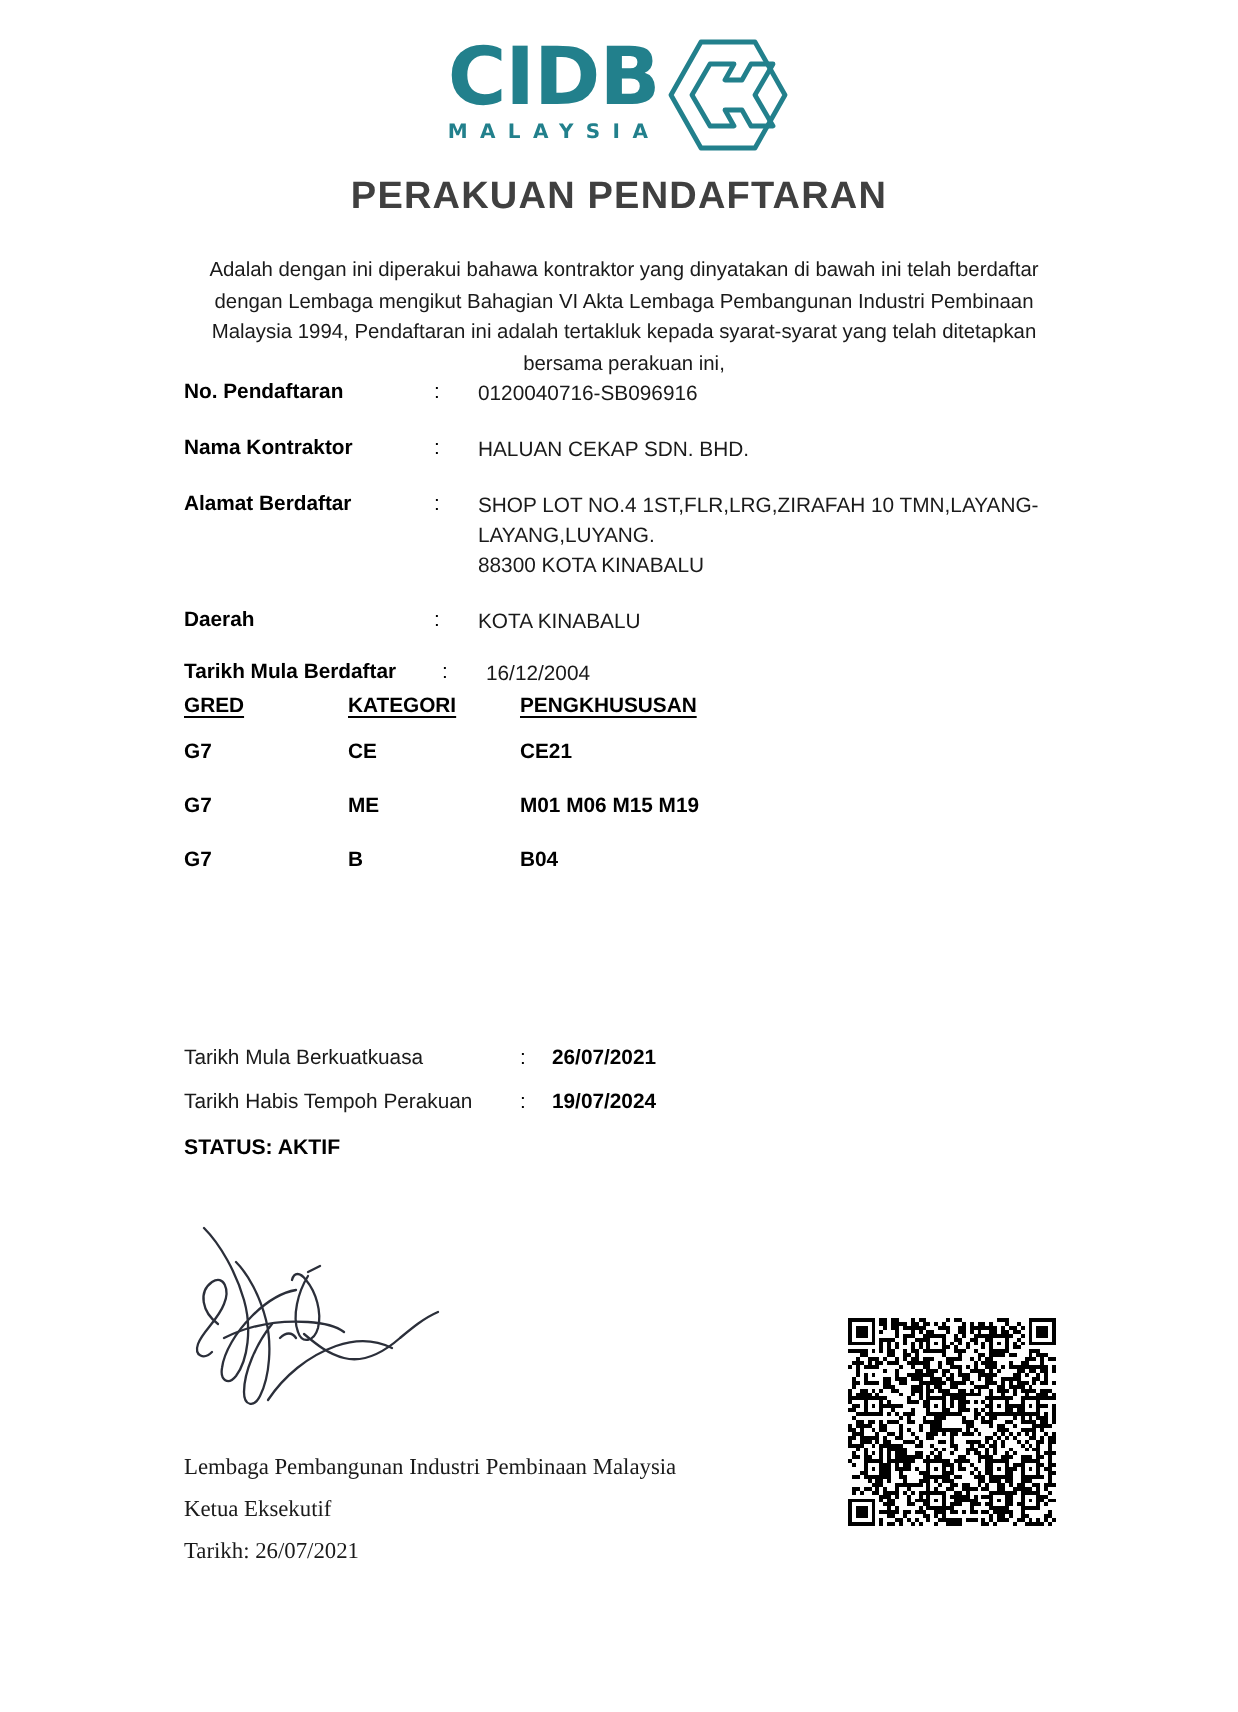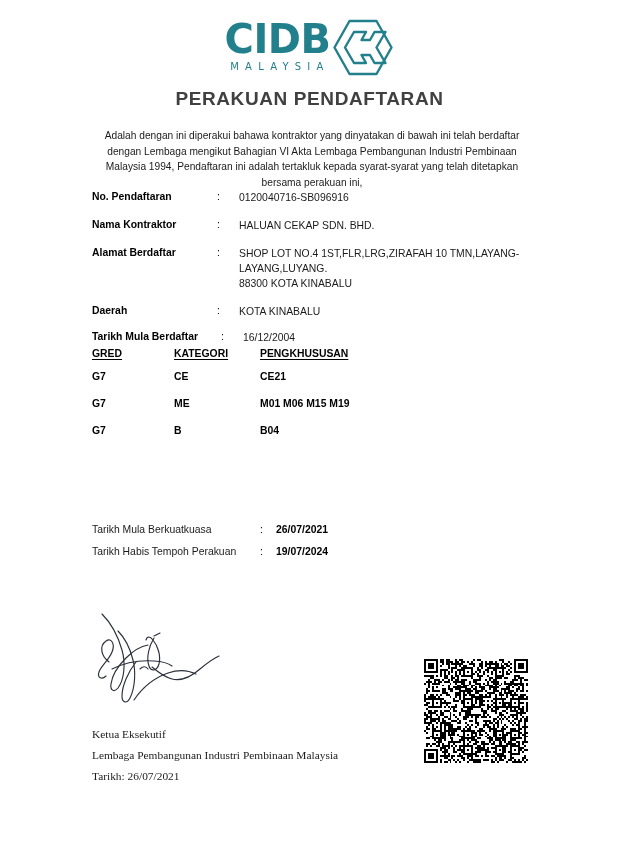--- a/index.html
+++ b/index.html
@@ -46,21 +46,21 @@
   .logo-cidb {
     font-family: "DejaVu Sans", sans-serif;
     font-weight: bold;
     font-size: 40px;
     line-height: 38px;
     letter-spacing: -0.5px;
     color: #22808c;
   }
   .logo-malaysia {
     font-family: "DejaVu Sans", sans-serif;
-    font-weight: normal;
+    font-weight: bold;
     font-size: 10px;
     line-height: 13px;
     letter-spacing: 6.2px;
     color: #22808c;
     text-align: right;
     padding-right: 1px;
     margin-top: 2px;
   }
   .logo-mark {
     margin-left: 2px;
@@ -326,20 +326,21 @@
     <div class="val-row">
       <div class="val-label">Tarikh Mula Berkuatkuasa</div>
       <div class="val-colon">:</div>
       <div class="val-value">26/07/2021</div>
     </div>
     <div class="val-row">
       <div class="val-label">Tarikh Habis Tempoh Perakuan</div>
       <div class="val-colon">:</div>
       <div class="val-value">19/07/2024</div>
     </div>
+    <div class="status-line">STATUS: AKTIF</div>
   </div>
 
   <div class="signature">
     <svg width="150" height="110" viewBox="0 0 150 110" aria-hidden="true">
       <g fill="none" stroke="#2b2f3a" stroke-width="1.15" stroke-linecap="round" stroke-linejoin="round">
         <path d="M21 62 C13 56, 11 46, 18 41 C24 37, 27 45, 24 52 C21 60, 13 66, 11 72
                  C9 78, 14 80, 18 76"></path>
         <path d="M14 14 C22 22, 30 36, 34 50 C38 64, 36 80, 30 88 C26 93, 22 90, 23 84
                  C24 76, 30 66, 38 58 C46 50, 54 46, 60 45"></path>
         <path d="M30 31 C36 37, 42 48, 45 60 C48 72, 47 88, 42 98 C39 104, 34 103, 34 96
@@ -349,22 +350,22 @@
                  C62 36, 59 36, 58 40"></path>
         <path d="M66 36 L72 33"></path>
         <path d="M64 67 C70 72, 76 77, 84 79 C94 81.5, 104 76, 112 69 C118 64, 124 59, 131 56"></path>
         <path d="M46 100 C54 88, 66 78, 80 73 C90 69.5, 100 70, 108 74"></path>
         <path d="M52 69 C55 66, 58 66, 60 69"></path>
       </g>
     </svg>
   </div>
 
   <div class="footer-block">
+    <div>Lembaga Pembangunan Industri Pembinaan Malaysia</div>
     <div>Ketua Eksekutif</div>
-    <div>Lembaga Pembangunan Industri Pembinaan Malaysia</div>
     <div>Tarikh: 26/07/2021</div>
   </div>
 
   <div class="qr-wrap">
     <svg id="qr-svg" width="104" height="104" viewBox="0 0 53 53" shape-rendering="crispEdges" aria-hidden="true">
       <rect width="53" height="53" fill="#ffffff"></rect>
       <g id="qr-cells" fill="#000000">
           <path d="M0 0h1v1h-1zM1 0h1v1h-1zM2 0h1v1h-1zM3 0h1v1h-1zM4 0h1v1h-1zM5 0h1v1h-1zM6 0h1v1h-1zM8 0h1v1h-1zM9 0h1v1h-1zM11 0h1v1h-1zM12 0h1v1h-1zM16 0h1v1h-1zM18 0h1v1h-1zM19 0h1v1h-1zM25 0h1v1h-1zM27 0h1v1h-1zM28 0h1v1h-1zM38 0h1v1h-1zM39 0h1v1h-1zM40 0h1v1h-1zM46 0h1v1h-1zM47 0h1v1h-1zM48 0h1v1h-1zM49 0h1v1h-1zM50 0h1v1h-1zM51 0h1v1h-1zM52 0h1v1h-1zM0 1h1v1h-1zM6 1h1v1h-1zM8 1h1v1h-1zM9 1h1v1h-1zM11 1h1v1h-1zM12 1h1v1h-1zM13 1h1v1h-1zM14 1h1v1h-1zM16 1h1v1h-1zM17 1h1v1h-1zM19 1h1v1h-1zM20 1h1v1h-1zM22 1h1v1h-1zM24 1h1v1h-1zM29 1h1v1h-1zM31 1h1v1h-1zM33 1h1v1h-1zM34 1h1v1h-1zM36 1h1v1h-1zM40 1h1v1h-1zM43 1h1v1h-1zM46 1h1v1h-1zM52 1h1v1h-1zM0 2h1v1h-1zM2 2h1v1h-1zM3 2h1v1h-1zM4 2h1v1h-1zM6 2h1v1h-1zM9 2h1v1h-1zM11 2h1v1h-1zM12 2h1v1h-1zM14 2h1v1h-1zM15 2h1v1h-1zM16 2h1v1h-1zM17 2h1v1h-1zM18 2h1v1h-1zM19 2h1v1h-1zM23 2h1v1h-1zM24 2h1v1h-1zM25 2h1v1h-1zM28 2h1v1h-1zM29 2h1v1h-1zM31 2h1v1h-1zM32 2h1v1h-1zM33 2h1v1h-1zM34 2h1v1h-1zM35 2h1v1h-1zM36 2h1v1h-1zM37 2h1v1h-1zM39 2h1v1h-1zM41 2h1v1h-1zM42 2h1v1h-1zM44 2h1v1h-1zM46 2h1v1h-1zM48 2h1v1h-1zM49 2h1v1h-1zM50 2h1v1h-1zM52 2h1v1h-1zM0 3h1v1h-1zM2 3h1v1h-1zM3 3h1v1h-1zM4 3h1v1h-1zM6 3h1v1h-1zM8 3h1v1h-1zM12 3h1v1h-1zM16 3h1v1h-1zM18 3h1v1h-1zM20 3h1v1h-1zM21 3h1v1h-1zM25 3h1v1h-1zM28 3h1v1h-1zM29 3h1v1h-1zM31 3h1v1h-1zM33 3h1v1h-1zM36 3h1v1h-1zM37 3h1v1h-1zM39 3h1v1h-1zM40 3h1v1h-1zM42 3h1v1h-1zM43 3h1v1h-1zM46 3h1v1h-1zM48 3h1v1h-1zM49 3h1v1h-1zM50 3h1v1h-1zM52 3h1v1h-1zM0 4h1v1h-1zM2 4h1v1h-1zM3 4h1v1h-1zM4 4h1v1h-1zM6 4h1v1h-1zM12 4h1v1h-1zM14 4h1v1h-1zM15 4h1v1h-1zM16 4h1v1h-1zM19 4h1v1h-1zM20 4h1v1h-1zM21 4h1v1h-1zM22 4h1v1h-1zM23 4h1v1h-1zM24 4h1v1h-1zM27 4h1v1h-1zM29 4h1v1h-1zM32 4h1v1h-1zM33 4h1v1h-1zM34 4h1v1h-1zM35 4h1v1h-1zM36 4h1v1h-1zM37 4h1v1h-1zM38 4h1v1h-1zM39 4h1v1h-1zM40 4h1v1h-1zM41 4h1v1h-1zM44 4h1v1h-1zM46 4h1v1h-1zM48 4h1v1h-1zM49 4h1v1h-1zM50 4h1v1h-1zM52 4h1v1h-1zM0 5h1v1h-1zM6 5h1v1h-1zM8 5h1v1h-1zM9 5h1v1h-1zM10 5h1v1h-1zM11 5h1v1h-1zM14 5h1v1h-1zM17 5h1v1h-1zM18 5h1v1h-1zM19 5h1v1h-1zM20 5h1v1h-1zM24 5h1v1h-1zM27 5h1v1h-1zM28 5h1v1h-1zM31 5h1v1h-1zM32 5h1v1h-1zM35 5h1v1h-1zM36 5h1v1h-1zM40 5h1v1h-1zM43 5h1v1h-1zM46 5h1v1h-1zM52 5h1v1h-1zM0 6h1v1h-1zM1 6h1v1h-1zM2 6h1v1h-1zM3 6h1v1h-1zM4 6h1v1h-1zM5 6h1v1h-1zM6 6h1v1h-1zM8 6h1v1h-1zM10 6h1v1h-1zM12 6h1v1h-1zM14 6h1v1h-1zM16 6h1v1h-1zM18 6h1v1h-1zM20 6h1v1h-1zM22 6h1v1h-1zM24 6h1v1h-1zM26 6h1v1h-1zM28 6h1v1h-1zM30 6h1v1h-1zM32 6h1v1h-1zM34 6h1v1h-1zM36 6h1v1h-1zM38 6h1v1h-1zM40 6h1v1h-1zM42 6h1v1h-1zM44 6h1v1h-1zM46 6h1v1h-1zM47 6h1v1h-1zM48 6h1v1h-1zM49 6h1v1h-1zM50 6h1v1h-1zM51 6h1v1h-1zM52 6h1v1h-1zM8 7h1v1h-1zM10 7h1v1h-1zM12 7h1v1h-1zM16 7h1v1h-1zM18 7h1v1h-1zM20 7h1v1h-1zM24 7h1v1h-1zM25 7h1v1h-1zM27 7h1v1h-1zM30 7h1v1h-1zM34 7h1v1h-1zM36 7h1v1h-1zM40 7h1v1h-1zM42 7h1v1h-1zM43 7h1v1h-1zM0 8h1v1h-1zM1 8h1v1h-1zM2 8h1v1h-1zM3 8h1v1h-1zM4 8h1v1h-1zM6 8h1v1h-1zM8 8h1v1h-1zM10 8h1v1h-1zM11 8h1v1h-1zM14 8h1v1h-1zM16 8h1v1h-1zM17 8h1v1h-1zM19 8h1v1h-1zM20 8h1v1h-1zM21 8h1v1h-1zM22 8h1v1h-1zM23 8h1v1h-1zM24 8h1v1h-1zM27 8h1v1h-1zM28 8h1v1h-1zM29 8h1v1h-1zM32 8h1v1h-1zM36 8h1v1h-1zM37 8h1v1h-1zM38 8h1v1h-1zM39 8h1v1h-1zM40 8h1v1h-1zM46 8h1v1h-1zM47 8h1v1h-1zM48 8h1v1h-1zM3 9h1v1h-1zM4 9h1v1h-1zM10 9h1v1h-1zM11 9h1v1h-1zM14 9h1v1h-1zM15 9h1v1h-1zM17 9h1v1h-1zM24 9h1v1h-1zM28 9h1v1h-1zM33 9h1v1h-1zM34 9h1v1h-1zM36 9h1v1h-1zM37 9h1v1h-1zM38 9h1v1h-1zM39 9h1v1h-1zM41 9h1v1h-1zM42 9h1v1h-1zM46 9h1v1h-1zM48 9h1v1h-1zM49 9h1v1h-1zM50 9h1v1h-1zM2 10h1v1h-1zM5 10h1v1h-1zM6 10h1v1h-1zM7 10h1v1h-1zM9 10h1v1h-1zM12 10h1v1h-1zM14 10h1v1h-1zM16 10h1v1h-1zM17 10h1v1h-1zM19 10h1v1h-1zM20 10h1v1h-1zM21 10h1v1h-1zM25 10h1v1h-1zM26 10h1v1h-1zM27 10h1v1h-1zM28 10h1v1h-1zM31 10h1v1h-1zM33 10h1v1h-1zM35 10h1v1h-1zM36 10h1v1h-1zM45 10h1v1h-1zM46 10h1v1h-1zM47 10h1v1h-1zM49 10h1v1h-1zM51 10h1v1h-1zM52 10h1v1h-1zM1 11h1v1h-1zM2 11h1v1h-1zM3 11h1v1h-1zM5 11h1v1h-1zM7 11h1v1h-1zM8 11h1v1h-1zM10 11h1v1h-1zM11 11h1v1h-1zM12 11h1v1h-1zM15 11h1v1h-1zM16 11h1v1h-1zM17 11h1v1h-1zM18 11h1v1h-1zM19 11h1v1h-1zM20 11h1v1h-1zM23 11h1v1h-1zM25 11h1v1h-1zM26 11h1v1h-1zM32 11h1v1h-1zM34 11h1v1h-1zM35 11h1v1h-1zM36 11h1v1h-1zM37 11h1v1h-1zM41 11h1v1h-1zM44 11h1v1h-1zM45 11h1v1h-1zM49 11h1v1h-1zM0 12h1v1h-1zM2 12h1v1h-1zM4 12h1v1h-1zM5 12h1v1h-1zM6 12h1v1h-1zM7 12h1v1h-1zM13 12h1v1h-1zM16 12h1v1h-1zM19 12h1v1h-1zM20 12h1v1h-1zM23 12h1v1h-1zM26 12h1v1h-1zM27 12h1v1h-1zM28 12h1v1h-1zM30 12h1v1h-1zM32 12h1v1h-1zM35 12h1v1h-1zM36 12h1v1h-1zM37 12h1v1h-1zM39 12h1v1h-1zM41 12h1v1h-1zM42 12h1v1h-1zM43 12h1v1h-1zM44 12h1v1h-1zM45 12h1v1h-1zM46 12h1v1h-1zM47 12h1v1h-1zM48 12h1v1h-1zM49 12h1v1h-1zM50 12h1v1h-1zM52 12h1v1h-1zM2 13h1v1h-1zM9 13h1v1h-1zM12 13h1v1h-1zM17 13h1v1h-1zM18 13h1v1h-1zM20 13h1v1h-1zM21 13h1v1h-1zM22 13h1v1h-1zM24 13h1v1h-1zM25 13h1v1h-1zM28 13h1v1h-1zM31 13h1v1h-1zM32 13h1v1h-1zM33 13h1v1h-1zM34 13h1v1h-1zM36 13h1v1h-1zM38 13h1v1h-1zM43 13h1v1h-1zM44 13h1v1h-1zM46 13h1v1h-1zM47 13h1v1h-1zM49 13h1v1h-1zM50 13h1v1h-1zM52 13h1v1h-1zM2 14h1v1h-1zM4 14h1v1h-1zM6 14h1v1h-1zM12 14h1v1h-1zM15 14h1v1h-1zM16 14h1v1h-1zM17 14h1v1h-1zM18 14h1v1h-1zM19 14h1v1h-1zM20 14h1v1h-1zM21 14h1v1h-1zM24 14h1v1h-1zM26 14h1v1h-1zM28 14h1v1h-1zM29 14h1v1h-1zM30 14h1v1h-1zM33 14h1v1h-1zM34 14h1v1h-1zM35 14h1v1h-1zM36 14h1v1h-1zM37 14h1v1h-1zM42 14h1v1h-1zM43 14h1v1h-1zM45 14h1v1h-1zM48 14h1v1h-1zM50 14h1v1h-1zM1 15h1v1h-1zM4 15h1v1h-1zM9 15h1v1h-1zM10 15h1v1h-1zM12 15h1v1h-1zM13 15h1v1h-1zM14 15h1v1h-1zM16 15h1v1h-1zM17 15h1v1h-1zM18 15h1v1h-1zM21 15h1v1h-1zM22 15h1v1h-1zM23 15h1v1h-1zM25 15h1v1h-1zM26 15h1v1h-1zM29 15h1v1h-1zM30 15h1v1h-1zM33 15h1v1h-1zM35 15h1v1h-1zM36 15h1v1h-1zM39 15h1v1h-1zM40 15h1v1h-1zM41 15h1v1h-1zM42 15h1v1h-1zM43 15h1v1h-1zM47 15h1v1h-1zM48 15h1v1h-1zM50 15h1v1h-1zM1 16h1v1h-1zM2 16h1v1h-1zM4 16h1v1h-1zM5 16h1v1h-1zM6 16h1v1h-1zM7 16h1v1h-1zM9 16h1v1h-1zM10 16h1v1h-1zM13 16h1v1h-1zM14 16h1v1h-1zM18 16h1v1h-1zM19 16h1v1h-1zM20 16h1v1h-1zM21 16h1v1h-1zM22 16h1v1h-1zM23 16h1v1h-1zM24 16h1v1h-1zM26 16h1v1h-1zM27 16h1v1h-1zM28 16h1v1h-1zM29 16h1v1h-1zM31 16h1v1h-1zM35 16h1v1h-1zM36 16h1v1h-1zM37 16h1v1h-1zM39 16h1v1h-1zM41 16h1v1h-1zM43 16h1v1h-1zM44 16h1v1h-1zM45 16h1v1h-1zM47 16h1v1h-1zM49 16h1v1h-1zM50 16h1v1h-1zM52 16h1v1h-1zM1 17h1v1h-1zM9 17h1v1h-1zM10 17h1v1h-1zM11 17h1v1h-1zM16 17h1v1h-1zM17 17h1v1h-1zM18 17h1v1h-1zM20 17h1v1h-1zM22 17h1v1h-1zM23 17h1v1h-1zM26 17h1v1h-1zM27 17h1v1h-1zM32 17h1v1h-1zM33 17h1v1h-1zM34 17h1v1h-1zM35 17h1v1h-1zM38 17h1v1h-1zM39 17h1v1h-1zM41 17h1v1h-1zM42 17h1v1h-1zM43 17h1v1h-1zM44 17h1v1h-1zM46 17h1v1h-1zM0 18h1v1h-1zM3 18h1v1h-1zM4 18h1v1h-1zM6 18h1v1h-1zM8 18h1v1h-1zM11 18h1v1h-1zM12 18h1v1h-1zM16 18h1v1h-1zM17 18h1v1h-1zM18 18h1v1h-1zM20 18h1v1h-1zM21 18h1v1h-1zM23 18h1v1h-1zM24 18h1v1h-1zM25 18h1v1h-1zM28 18h1v1h-1zM29 18h1v1h-1zM31 18h1v1h-1zM33 18h1v1h-1zM36 18h1v1h-1zM38 18h1v1h-1zM39 18h1v1h-1zM40 18h1v1h-1zM42 18h1v1h-1zM44 18h1v1h-1zM45 18h1v1h-1zM46 18h1v1h-1zM47 18h1v1h-1zM49 18h1v1h-1zM50 18h1v1h-1zM51 18h1v1h-1zM0 19h1v1h-1zM2 19h1v1h-1zM3 19h1v1h-1zM4 19h1v1h-1zM5 19h1v1h-1zM7 19h1v1h-1zM13 19h1v1h-1zM16 19h1v1h-1zM18 19h1v1h-1zM20 19h1v1h-1zM24 19h1v1h-1zM25 19h1v1h-1zM26 19h1v1h-1zM27 19h1v1h-1zM28 19h1v1h-1zM29 19h1v1h-1zM30 19h1v1h-1zM31 19h1v1h-1zM32 19h1v1h-1zM33 19h1v1h-1zM36 19h1v1h-1zM39 19h1v1h-1zM42 19h1v1h-1zM45 19h1v1h-1zM48 19h1v1h-1zM49 19h1v1h-1zM50 19h1v1h-1zM52 19h1v1h-1zM0 20h1v1h-1zM1 20h1v1h-1zM2 20h1v1h-1zM3 20h1v1h-1zM4 20h1v1h-1zM5 20h1v1h-1zM6 20h1v1h-1zM7 20h1v1h-1zM8 20h1v1h-1zM9 20h1v1h-1zM15 20h1v1h-1zM18 20h1v1h-1zM20 20h1v1h-1zM21 20h1v1h-1zM22 20h1v1h-1zM23 20h1v1h-1zM24 20h1v1h-1zM26 20h1v1h-1zM27 20h1v1h-1zM28 20h1v1h-1zM29 20h1v1h-1zM35 20h1v1h-1zM36 20h1v1h-1zM37 20h1v1h-1zM38 20h1v1h-1zM39 20h1v1h-1zM40 20h1v1h-1zM41 20h1v1h-1zM44 20h1v1h-1zM45 20h1v1h-1zM46 20h1v1h-1zM47 20h1v1h-1zM48 20h1v1h-1zM49 20h1v1h-1zM50 20h1v1h-1zM51 20h1v1h-1zM52 20h1v1h-1zM0 21h1v1h-1zM4 21h1v1h-1zM8 21h1v1h-1zM10 21h1v1h-1zM15 21h1v1h-1zM16 21h1v1h-1zM17 21h1v1h-1zM19 21h1v1h-1zM20 21h1v1h-1zM24 21h1v1h-1zM26 21h1v1h-1zM28 21h1v1h-1zM29 21h1v1h-1zM30 21h1v1h-1zM32 21h1v1h-1zM34 21h1v1h-1zM36 21h1v1h-1zM40 21h1v1h-1zM44 21h1v1h-1zM48 21h1v1h-1zM1 22h1v1h-1zM2 22h1v1h-1zM4 22h1v1h-1zM6 22h1v1h-1zM8 22h1v1h-1zM9 22h1v1h-1zM10 22h1v1h-1zM11 22h1v1h-1zM12 22h1v1h-1zM13 22h1v1h-1zM19 22h1v1h-1zM20 22h1v1h-1zM22 22h1v1h-1zM24 22h1v1h-1zM26 22h1v1h-1zM28 22h1v1h-1zM29 22h1v1h-1zM35 22h1v1h-1zM36 22h1v1h-1zM38 22h1v1h-1zM40 22h1v1h-1zM41 22h1v1h-1zM42 22h1v1h-1zM43 22h1v1h-1zM44 22h1v1h-1zM46 22h1v1h-1zM48 22h1v1h-1zM49 22h1v1h-1zM50 22h1v1h-1zM52 22h1v1h-1zM0 23h1v1h-1zM1 23h1v1h-1zM4 23h1v1h-1zM8 23h1v1h-1zM11 23h1v1h-1zM16 23h1v1h-1zM20 23h1v1h-1zM24 23h1v1h-1zM25 23h1v1h-1zM28 23h1v1h-1zM29 23h1v1h-1zM30 23h1v1h-1zM32 23h1v1h-1zM34 23h1v1h-1zM36 23h1v1h-1zM40 23h1v1h-1zM41 23h1v1h-1zM43 23h1v1h-1zM44 23h1v1h-1zM48 23h1v1h-1zM52 23h1v1h-1zM2 24h1v1h-1zM3 24h1v1h-1zM4 24h1v1h-1zM5 24h1v1h-1zM6 24h1v1h-1zM7 24h1v1h-1zM8 24h1v1h-1zM10 24h1v1h-1zM12 24h1v1h-1zM14 24h1v1h-1zM15 24h1v1h-1zM16 24h1v1h-1zM20 24h1v1h-1zM21 24h1v1h-1zM22 24h1v1h-1zM23 24h1v1h-1zM24 24h1v1h-1zM25 24h1v1h-1zM26 24h1v1h-1zM27 24h1v1h-1zM28 24h1v1h-1zM32 24h1v1h-1zM33 24h1v1h-1zM35 24h1v1h-1zM36 24h1v1h-1zM37 24h1v1h-1zM38 24h1v1h-1zM39 24h1v1h-1zM40 24h1v1h-1zM41 24h1v1h-1zM42 24h1v1h-1zM43 24h1v1h-1zM44 24h1v1h-1zM45 24h1v1h-1zM46 24h1v1h-1zM47 24h1v1h-1zM48 24h1v1h-1zM50 24h1v1h-1zM52 24h1v1h-1zM1 25h1v1h-1zM13 25h1v1h-1zM15 25h1v1h-1zM19 25h1v1h-1zM22 25h1v1h-1zM23 25h1v1h-1zM24 25h1v1h-1zM29 25h1v1h-1zM32 25h1v1h-1zM34 25h1v1h-1zM36 25h1v1h-1zM37 25h1v1h-1zM42 25h1v1h-1zM44 25h1v1h-1zM46 25h1v1h-1zM48 25h1v1h-1zM49 25h1v1h-1zM50 25h1v1h-1zM52 25h1v1h-1zM2 26h1v1h-1zM3 26h1v1h-1zM5 26h1v1h-1zM6 26h1v1h-1zM8 26h1v1h-1zM10 26h1v1h-1zM11 26h1v1h-1zM12 26h1v1h-1zM15 26h1v1h-1zM16 26h1v1h-1zM19 26h1v1h-1zM20 26h1v1h-1zM21 26h1v1h-1zM22 26h1v1h-1zM23 26h1v1h-1zM29 26h1v1h-1zM30 26h1v1h-1zM31 26h1v1h-1zM34 26h1v1h-1zM35 26h1v1h-1zM36 26h1v1h-1zM40 26h1v1h-1zM41 26h1v1h-1zM44 26h1v1h-1zM45 26h1v1h-1zM46 26h1v1h-1zM47 26h1v1h-1zM49 26h1v1h-1zM50 26h1v1h-1zM52 26h1v1h-1zM0 27h1v1h-1zM2 27h1v1h-1zM3 27h1v1h-1zM4 27h1v1h-1zM5 27h1v1h-1zM8 27h1v1h-1zM9 27h1v1h-1zM13 27h1v1h-1zM18 27h1v1h-1zM21 27h1v1h-1zM22 27h1v1h-1zM23 27h1v1h-1zM30 27h1v1h-1zM31 27h1v1h-1zM36 27h1v1h-1zM38 27h1v1h-1zM39 27h1v1h-1zM42 27h1v1h-1zM47 27h1v1h-1zM48 27h1v1h-1zM49 27h1v1h-1zM50 27h1v1h-1zM51 27h1v1h-1zM0 28h1v1h-1zM1 28h1v1h-1zM3 28h1v1h-1zM6 28h1v1h-1zM8 28h1v1h-1zM9 28h1v1h-1zM13 28h1v1h-1zM15 28h1v1h-1zM18 28h1v1h-1zM21 28h1v1h-1zM22 28h1v1h-1zM23 28h1v1h-1zM24 28h1v1h-1zM25 28h1v1h-1zM26 28h1v1h-1zM27 28h1v1h-1zM28 28h1v1h-1zM30 28h1v1h-1zM32 28h1v1h-1zM38 28h1v1h-1zM39 28h1v1h-1zM40 28h1v1h-1zM44 28h1v1h-1zM45 28h1v1h-1zM46 28h1v1h-1zM47 28h1v1h-1zM49 28h1v1h-1zM1 29h1v1h-1zM2 29h1v1h-1zM3 29h1v1h-1zM7 29h1v1h-1zM10 29h1v1h-1zM11 29h1v1h-1zM13 29h1v1h-1zM16 29h1v1h-1zM20 29h1v1h-1zM21 29h1v1h-1zM22 29h1v1h-1zM24 29h1v1h-1zM26 29h1v1h-1zM27 29h1v1h-1zM29 29h1v1h-1zM30 29h1v1h-1zM31 29h1v1h-1zM33 29h1v1h-1zM37 29h1v1h-1zM39 29h1v1h-1zM41 29h1v1h-1zM43 29h1v1h-1zM45 29h1v1h-1zM47 29h1v1h-1zM50 29h1v1h-1zM52 29h1v1h-1zM0 30h1v1h-1zM1 30h1v1h-1zM3 30h1v1h-1zM4 30h1v1h-1zM5 30h1v1h-1zM6 30h1v1h-1zM7 30h1v1h-1zM9 30h1v1h-1zM12 30h1v1h-1zM13 30h1v1h-1zM17 30h1v1h-1zM20 30h1v1h-1zM21 30h1v1h-1zM26 30h1v1h-1zM35 30h1v1h-1zM36 30h1v1h-1zM38 30h1v1h-1zM40 30h1v1h-1zM42 30h1v1h-1zM46 30h1v1h-1zM47 30h1v1h-1zM49 30h1v1h-1zM51 30h1v1h-1zM52 30h1v1h-1zM0 31h1v1h-1zM3 31h1v1h-1zM4 31h1v1h-1zM5 31h1v1h-1zM7 31h1v1h-1zM9 31h1v1h-1zM10 31h1v1h-1zM14 31h1v1h-1zM15 31h1v1h-1zM16 31h1v1h-1zM18 31h1v1h-1zM23 31h1v1h-1zM24 31h1v1h-1zM26 31h1v1h-1zM30 31h1v1h-1zM31 31h1v1h-1zM32 31h1v1h-1zM33 31h1v1h-1zM35 31h1v1h-1zM37 31h1v1h-1zM39 31h1v1h-1zM43 31h1v1h-1zM45 31h1v1h-1zM48 31h1v1h-1zM49 31h1v1h-1zM51 31h1v1h-1zM52 31h1v1h-1zM0 32h1v1h-1zM1 32h1v1h-1zM2 32h1v1h-1zM3 32h1v1h-1zM6 32h1v1h-1zM8 32h1v1h-1zM9 32h1v1h-1zM10 32h1v1h-1zM11 32h1v1h-1zM12 32h1v1h-1zM13 32h1v1h-1zM17 32h1v1h-1zM18 32h1v1h-1zM21 32h1v1h-1zM26 32h1v1h-1zM27 32h1v1h-1zM31 32h1v1h-1zM33 32h1v1h-1zM34 32h1v1h-1zM36 32h1v1h-1zM37 32h1v1h-1zM39 32h1v1h-1zM44 32h1v1h-1zM46 32h1v1h-1zM48 32h1v1h-1zM51 32h1v1h-1zM2 33h1v1h-1zM4 33h1v1h-1zM8 33h1v1h-1zM10 33h1v1h-1zM11 33h1v1h-1zM12 33h1v1h-1zM13 33h1v1h-1zM14 33h1v1h-1zM22 33h1v1h-1zM24 33h1v1h-1zM27 33h1v1h-1zM30 33h1v1h-1zM31 33h1v1h-1zM32 33h1v1h-1zM35 33h1v1h-1zM37 33h1v1h-1zM41 33h1v1h-1zM45 33h1v1h-1zM47 33h1v1h-1zM48 33h1v1h-1zM51 33h1v1h-1zM1 34h1v1h-1zM4 34h1v1h-1zM6 34h1v1h-1zM8 34h1v1h-1zM10 34h1v1h-1zM12 34h1v1h-1zM13 34h1v1h-1zM14 34h1v1h-1zM17 34h1v1h-1zM18 34h1v1h-1zM21 34h1v1h-1zM23 34h1v1h-1zM26 34h1v1h-1zM30 34h1v1h-1zM32 34h1v1h-1zM33 34h1v1h-1zM35 34h1v1h-1zM37 34h1v1h-1zM40 34h1v1h-1zM42 34h1v1h-1zM48 34h1v1h-1zM50 34h1v1h-1zM51 34h1v1h-1zM52 34h1v1h-1zM1 35h1v1h-1zM2 35h1v1h-1zM4 35h1v1h-1zM5 35h1v1h-1zM8 35h1v1h-1zM10 35h1v1h-1zM12 35h1v1h-1zM13 35h1v1h-1zM14 35h1v1h-1zM15 35h1v1h-1zM16 35h1v1h-1zM17 35h1v1h-1zM18 35h1v1h-1zM20 35h1v1h-1zM22 35h1v1h-1zM23 35h1v1h-1zM28 35h1v1h-1zM29 35h1v1h-1zM33 35h1v1h-1zM34 35h1v1h-1zM35 35h1v1h-1zM36 35h1v1h-1zM39 35h1v1h-1zM40 35h1v1h-1zM41 35h1v1h-1zM44 35h1v1h-1zM45 35h1v1h-1zM46 35h1v1h-1zM48 35h1v1h-1zM49 35h1v1h-1zM51 35h1v1h-1zM0 36h1v1h-1zM4 36h1v1h-1zM5 36h1v1h-1zM6 36h1v1h-1zM7 36h1v1h-1zM8 36h1v1h-1zM10 36h1v1h-1zM11 36h1v1h-1zM12 36h1v1h-1zM13 36h1v1h-1zM14 36h1v1h-1zM15 36h1v1h-1zM16 36h1v1h-1zM19 36h1v1h-1zM20 36h1v1h-1zM21 36h1v1h-1zM22 36h1v1h-1zM23 36h1v1h-1zM24 36h1v1h-1zM25 36h1v1h-1zM27 36h1v1h-1zM28 36h1v1h-1zM29 36h1v1h-1zM30 36h1v1h-1zM33 36h1v1h-1zM35 36h1v1h-1zM36 36h1v1h-1zM37 36h1v1h-1zM38 36h1v1h-1zM39 36h1v1h-1zM40 36h1v1h-1zM44 36h1v1h-1zM45 36h1v1h-1zM46 36h1v1h-1zM47 36h1v1h-1zM48 36h1v1h-1zM51 36h1v1h-1zM1 37h1v1h-1zM4 37h1v1h-1zM8 37h1v1h-1zM9 37h1v1h-1zM10 37h1v1h-1zM12 37h1v1h-1zM14 37h1v1h-1zM15 37h1v1h-1zM20 37h1v1h-1zM24 37h1v1h-1zM25 37h1v1h-1zM26 37h1v1h-1zM28 37h1v1h-1zM31 37h1v1h-1zM35 37h1v1h-1zM36 37h1v1h-1zM40 37h1v1h-1zM42 37h1v1h-1zM43 37h1v1h-1zM44 37h1v1h-1zM48 37h1v1h-1zM49 37h1v1h-1zM51 37h1v1h-1zM52 37h1v1h-1zM4 38h1v1h-1zM6 38h1v1h-1zM8 38h1v1h-1zM9 38h1v1h-1zM10 38h1v1h-1zM12 38h1v1h-1zM13 38h1v1h-1zM14 38h1v1h-1zM15 38h1v1h-1zM17 38h1v1h-1zM20 38h1v1h-1zM22 38h1v1h-1zM24 38h1v1h-1zM26 38h1v1h-1zM28 38h1v1h-1zM29 38h1v1h-1zM32 38h1v1h-1zM35 38h1v1h-1zM36 38h1v1h-1zM38 38h1v1h-1zM40 38h1v1h-1zM41 38h1v1h-1zM42 38h1v1h-1zM44 38h1v1h-1zM46 38h1v1h-1zM48 38h1v1h-1zM50 38h1v1h-1zM51 38h1v1h-1zM3 39h1v1h-1zM4 39h1v1h-1zM8 39h1v1h-1zM9 39h1v1h-1zM10 39h1v1h-1zM13 39h1v1h-1zM18 39h1v1h-1zM19 39h1v1h-1zM20 39h1v1h-1zM24 39h1v1h-1zM25 39h1v1h-1zM26 39h1v1h-1zM31 39h1v1h-1zM33 39h1v1h-1zM35 39h1v1h-1zM36 39h1v1h-1zM40 39h1v1h-1zM41 39h1v1h-1zM44 39h1v1h-1zM48 39h1v1h-1zM51 39h1v1h-1zM52 39h1v1h-1zM1 40h1v1h-1zM2 40h1v1h-1zM4 40h1v1h-1zM5 40h1v1h-1zM6 40h1v1h-1zM7 40h1v1h-1zM8 40h1v1h-1zM9 40h1v1h-1zM10 40h1v1h-1zM13 40h1v1h-1zM14 40h1v1h-1zM19 40h1v1h-1zM20 40h1v1h-1zM21 40h1v1h-1zM22 40h1v1h-1zM23 40h1v1h-1zM24 40h1v1h-1zM25 40h1v1h-1zM27 40h1v1h-1zM28 40h1v1h-1zM32 40h1v1h-1zM33 40h1v1h-1zM34 40h1v1h-1zM36 40h1v1h-1zM37 40h1v1h-1zM38 40h1v1h-1zM39 40h1v1h-1zM40 40h1v1h-1zM41 40h1v1h-1zM44 40h1v1h-1zM45 40h1v1h-1zM46 40h1v1h-1zM47 40h1v1h-1zM48 40h1v1h-1zM49 40h1v1h-1zM51 40h1v1h-1zM5 41h1v1h-1zM7 41h1v1h-1zM8 41h1v1h-1zM10 41h1v1h-1zM14 41h1v1h-1zM18 41h1v1h-1zM19 41h1v1h-1zM20 41h1v1h-1zM22 41h1v1h-1zM24 41h1v1h-1zM25 41h1v1h-1zM26 41h1v1h-1zM33 41h1v1h-1zM34 41h1v1h-1zM36 41h1v1h-1zM37 41h1v1h-1zM38 41h1v1h-1zM40 41h1v1h-1zM41 41h1v1h-1zM44 41h1v1h-1zM45 41h1v1h-1zM46 41h1v1h-1zM51 41h1v1h-1zM6 42h1v1h-1zM7 42h1v1h-1zM8 42h1v1h-1zM12 42h1v1h-1zM13 42h1v1h-1zM14 42h1v1h-1zM15 42h1v1h-1zM16 42h1v1h-1zM17 42h1v1h-1zM18 42h1v1h-1zM20 42h1v1h-1zM23 42h1v1h-1zM26 42h1v1h-1zM27 42h1v1h-1zM29 42h1v1h-1zM30 42h1v1h-1zM33 42h1v1h-1zM35 42h1v1h-1zM38 42h1v1h-1zM39 42h1v1h-1zM41 42h1v1h-1zM43 42h1v1h-1zM44 42h1v1h-1zM47 42h1v1h-1zM48 42h1v1h-1zM50 42h1v1h-1zM51 42h1v1h-1zM52 42h1v1h-1zM1 43h1v1h-1zM2 43h1v1h-1zM4 43h1v1h-1zM5 43h1v1h-1zM7 43h1v1h-1zM9 43h1v1h-1zM12 43h1v1h-1zM15 43h1v1h-1zM20 43h1v1h-1zM22 43h1v1h-1zM25 43h1v1h-1zM26 43h1v1h-1zM29 43h1v1h-1zM30 43h1v1h-1zM31 43h1v1h-1zM32 43h1v1h-1zM34 43h1v1h-1zM35 43h1v1h-1zM38 43h1v1h-1zM39 43h1v1h-1zM42 43h1v1h-1zM43 43h1v1h-1zM44 43h1v1h-1zM45 43h1v1h-1zM46 43h1v1h-1zM48 43h1v1h-1zM50 43h1v1h-1zM1 44h1v1h-1zM3 44h1v1h-1zM6 44h1v1h-1zM7 44h1v1h-1zM9 44h1v1h-1zM10 44h1v1h-1zM11 44h1v1h-1zM12 44h1v1h-1zM14 44h1v1h-1zM16 44h1v1h-1zM18 44h1v1h-1zM19 44h1v1h-1zM20 44h1v1h-1zM21 44h1v1h-1zM22 44h1v1h-1zM23 44h1v1h-1zM24 44h1v1h-1zM27 44h1v1h-1zM28 44h1v1h-1zM30 44h1v1h-1zM36 44h1v1h-1zM37 44h1v1h-1zM38 44h1v1h-1zM39 44h1v1h-1zM40 44h1v1h-1zM41 44h1v1h-1zM42 44h1v1h-1zM44 44h1v1h-1zM45 44h1v1h-1zM46 44h1v1h-1zM47 44h1v1h-1zM48 44h1v1h-1zM51 44h1v1h-1zM8 45h1v1h-1zM9 45h1v1h-1zM10 45h1v1h-1zM12 45h1v1h-1zM15 45h1v1h-1zM18 45h1v1h-1zM20 45h1v1h-1zM24 45h1v1h-1zM26 45h1v1h-1zM27 45h1v1h-1zM28 45h1v1h-1zM29 45h1v1h-1zM30 45h1v1h-1zM32 45h1v1h-1zM34 45h1v1h-1zM35 45h1v1h-1zM36 45h1v1h-1zM40 45h1v1h-1zM41 45h1v1h-1zM44 45h1v1h-1zM48 45h1v1h-1zM49 45h1v1h-1zM50 45h1v1h-1zM0 46h1v1h-1zM1 46h1v1h-1zM2 46h1v1h-1zM3 46h1v1h-1zM4 46h1v1h-1zM5 46h1v1h-1zM6 46h1v1h-1zM8 46h1v1h-1zM10 46h1v1h-1zM11 46h1v1h-1zM15 46h1v1h-1zM17 46h1v1h-1zM18 46h1v1h-1zM19 46h1v1h-1zM20 46h1v1h-1zM22 46h1v1h-1zM24 46h1v1h-1zM27 46h1v1h-1zM28 46h1v1h-1zM29 46h1v1h-1zM30 46h1v1h-1zM31 46h1v1h-1zM32 46h1v1h-1zM36 46h1v1h-1zM38 46h1v1h-1zM40 46h1v1h-1zM41 46h1v1h-1zM44 46h1v1h-1zM46 46h1v1h-1zM48 46h1v1h-1zM49 46h1v1h-1zM51 46h1v1h-1zM52 46h1v1h-1zM0 47h1v1h-1zM6 47h1v1h-1zM9 47h1v1h-1zM10 47h1v1h-1zM11 47h1v1h-1zM15 47h1v1h-1zM16 47h1v1h-1zM19 47h1v1h-1zM20 47h1v1h-1zM24 47h1v1h-1zM26 47h1v1h-1zM27 47h1v1h-1zM28 47h1v1h-1zM31 47h1v1h-1zM32 47h1v1h-1zM33 47h1v1h-1zM35 47h1v1h-1zM36 47h1v1h-1zM40 47h1v1h-1zM41 47h1v1h-1zM43 47h1v1h-1zM44 47h1v1h-1zM48 47h1v1h-1zM50 47h1v1h-1zM0 48h1v1h-1zM2 48h1v1h-1zM3 48h1v1h-1zM4 48h1v1h-1zM6 48h1v1h-1zM10 48h1v1h-1zM12 48h1v1h-1zM18 48h1v1h-1zM20 48h1v1h-1zM21 48h1v1h-1zM22 48h1v1h-1zM23 48h1v1h-1zM24 48h1v1h-1zM25 48h1v1h-1zM26 48h1v1h-1zM31 48h1v1h-1zM36 48h1v1h-1zM37 48h1v1h-1zM38 48h1v1h-1zM39 48h1v1h-1zM40 48h1v1h-1zM44 48h1v1h-1zM45 48h1v1h-1zM46 48h1v1h-1zM47 48h1v1h-1zM48 48h1v1h-1zM0 49h1v1h-1zM2 49h1v1h-1zM3 49h1v1h-1zM4 49h1v1h-1zM6 49h1v1h-1zM8 49h1v1h-1zM9 49h1v1h-1zM10 49h1v1h-1zM11 49h1v1h-1zM12 49h1v1h-1zM14 49h1v1h-1zM15 49h1v1h-1zM17 49h1v1h-1zM18 49h1v1h-1zM19 49h1v1h-1zM22 49h1v1h-1zM23 49h1v1h-1zM24 49h1v1h-1zM26 49h1v1h-1zM27 49h1v1h-1zM29 49h1v1h-1zM31 49h1v1h-1zM32 49h1v1h-1zM34 49h1v1h-1zM35 49h1v1h-1zM37 49h1v1h-1zM38 49h1v1h-1zM39 49h1v1h-1zM40 49h1v1h-1zM41 49h1v1h-1zM44 49h1v1h-1zM51 49h1v1h-1zM0 50h1v1h-1zM2 50h1v1h-1zM3 50h1v1h-1zM4 50h1v1h-1zM6 50h1v1h-1zM10 50h1v1h-1zM11 50h1v1h-1zM14 50h1v1h-1zM19 50h1v1h-1zM20 50h1v1h-1zM22 50h1v1h-1zM24 50h1v1h-1zM36 50h1v1h-1zM38 50h1v1h-1zM39 50h1v1h-1zM41 50h1v1h-1zM44 50h1v1h-1zM45 50h1v1h-1zM50 50h1v1h-1zM51 50h1v1h-1zM0 51h1v1h-1zM6 51h1v1h-1zM8 51h1v1h-1zM12 51h1v1h-1zM13 51h1v1h-1zM15 51h1v1h-1zM17 51h1v1h-1zM20 51h1v1h-1zM23 51h1v1h-1zM24 51h1v1h-1zM25 51h1v1h-1zM26 51h1v1h-1zM27 51h1v1h-1zM28 51h1v1h-1zM30 51h1v1h-1zM31 51h1v1h-1zM32 51h1v1h-1zM34 51h1v1h-1zM36 51h1v1h-1zM38 51h1v1h-1zM39 51h1v1h-1zM40 51h1v1h-1zM43 51h1v1h-1zM44 51h1v1h-1zM46 51h1v1h-1zM48 51h1v1h-1zM50 51h1v1h-1zM52 51h1v1h-1zM0 52h1v1h-1zM1 52h1v1h-1zM2 52h1v1h-1zM3 52h1v1h-1zM4 52h1v1h-1zM5 52h1v1h-1zM6 52h1v1h-1zM8 52h1v1h-1zM10 52h1v1h-1zM11 52h1v1h-1zM13 52h1v1h-1zM16 52h1v1h-1zM18 52h1v1h-1zM22 52h1v1h-1zM25 52h1v1h-1zM26 52h1v1h-1zM27 52h1v1h-1zM28 52h1v1h-1zM34 52h1v1h-1zM35 52h1v1h-1zM37 52h1v1h-1zM42 52h1v1h-1zM45 52h1v1h-1zM46 52h1v1h-1zM47 52h1v1h-1zM48 52h1v1h-1zM49 52h1v1h-1zM51 52h1v1h-1z" fill="#000000"></path>
         </g>
     </svg>

